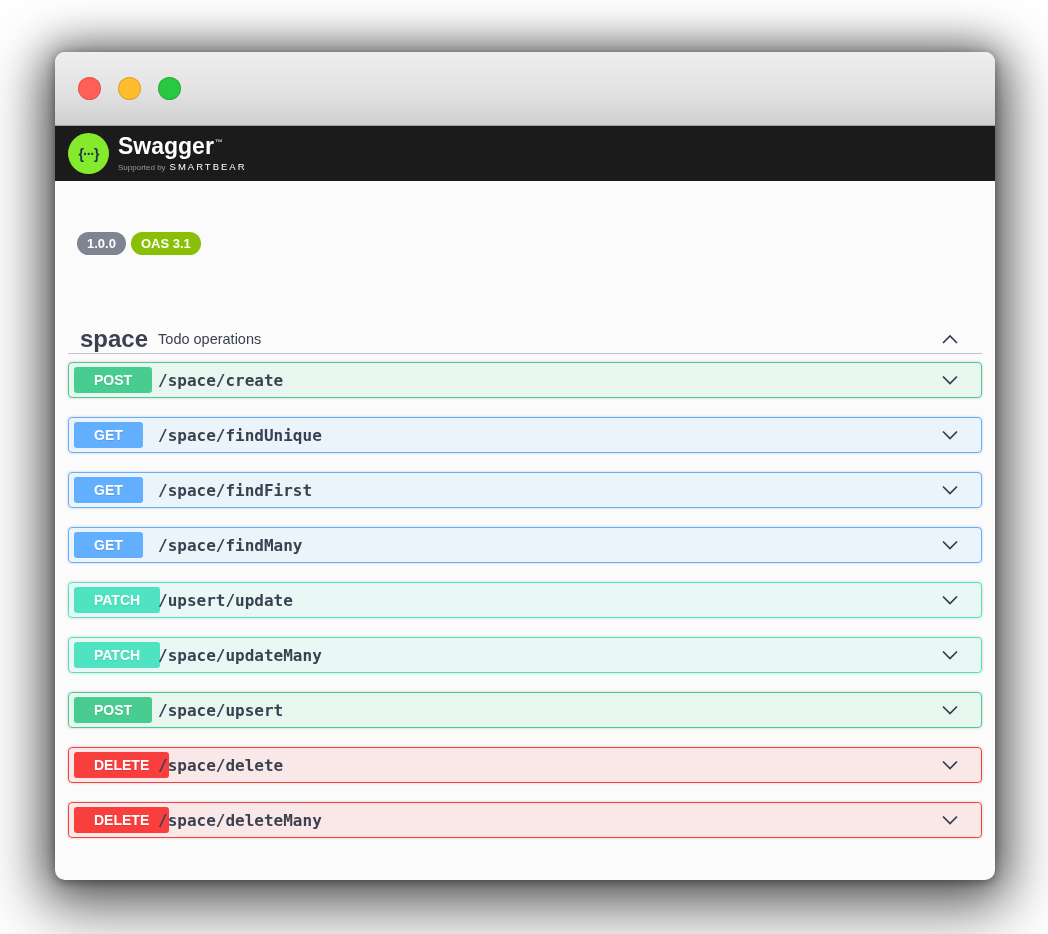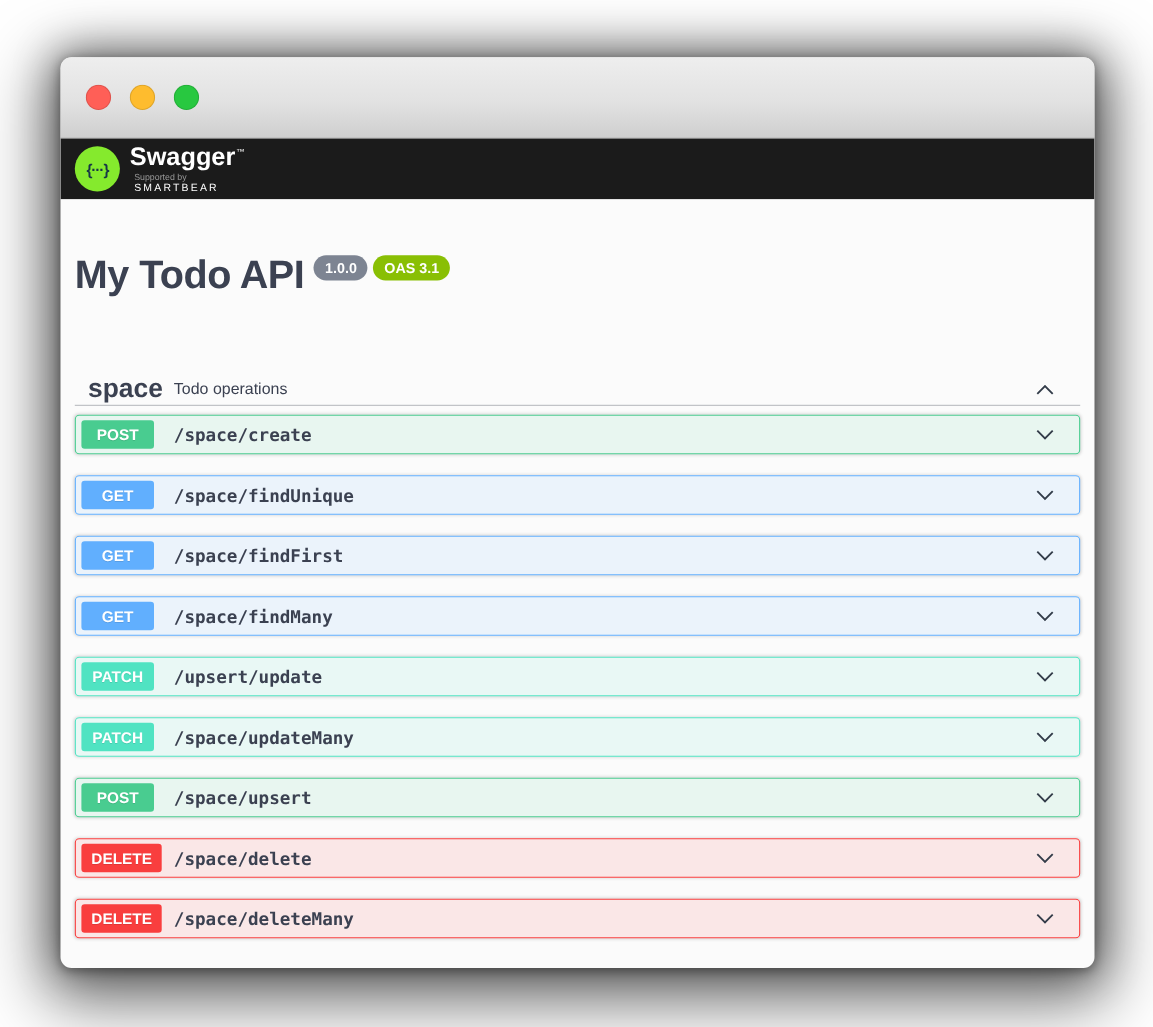--- a/index.html
+++ b/index.html
@@ -28,21 +28,21 @@
   
   .topbar { height:55px; background:var(--topbar-bg,#1b1b1b);
     display:flex; align-items:center; padding:0 13px; }
   .logo-circle { width:41px; height:41px; border-radius:50%; flex:0 0 41px;
     background:var(--logo-green,#85ea2d); color:#173647;
     display:flex; align-items:center; justify-content:center;
     font-weight:bold; font-size:14px; letter-spacing:-1px; }
   .brand-col { margin-left:9px; display:flex; flex-direction:column; }
   .brand-row { color:#ffffff; font-size:23px; font-weight:600; line-height:1; }
   .brand-row sup { font-size:8px; color:#cccccc; margin-left:1px; }
-  .sponsor-row { margin-top:3px; font-size:8px; color:#9a9a9a; display:flex; align-items:baseline;flex-direction:column; }
+  .sponsor-row { margin-top:3px; font-size:8px; color:#9a9a9a; display:flex; align-items:baseline; }
   .sponsor-name { color:#ffffff; font-weight:normal; font-size:9.5px;
     letter-spacing:2px; margin-left:4px; }
 
   
   .content { padding:0 13px; }
   .api-header { margin-top:48px; display:flex; align-items:flex-start; }
   .api-title { font-size:36px; font-weight:bold; color:var(--text-dark,#3b4151);
     line-height:1.15; letter-spacing:-0.5px; }
   .badges { display:flex; gap:5px; margin-left:9px; margin-top:3px; }
   .pill { height:23px; line-height:23px; padding:0 10px; border-radius:12px;
@@ -59,21 +59,21 @@
   .tag-chevron { margin-left:auto; display:flex; }
 
   
   .operations { margin-top:8px; }
   .opblock { height:36px; border:1px solid var(--item-color);
     border-radius:4px; background:var(--item-bg);
     display:flex; align-items:center; padding:0 13px 0 5px;
     margin-bottom:19px; box-shadow:0 0 3px rgba(0,0,0,0.19); cursor:pointer; }
   .method-slot { width:84px; flex:0 0 84px; }
   .method-badge { display:inline-flex; align-items:center; justify-content:center;
-    min-width:66px; height:26px; padding:0 9px; border-radius:3px;
+    min-width:66px; height:26px; padding:0 20px; border-radius:3px;
     background:var(--item-color); color:#ffffff; font-size:14px; font-weight:bold;
     text-shadow:0 1px 0 rgba(0,0,0,0.1); }
   .op-path { font-family:"DejaVu Sans Mono","Liberation Mono",monospace;
     font-size:16px; font-weight:bold; color:var(--text-dark,#3b4151); }
   .op-chevron { margin-left:auto; margin-right:8px; display:flex; }
 </style>
 </head>
 <body>
 
 <div class="window">
@@ -96,21 +96,20 @@
       <div class="sponsor-row">
         <span>Supported by</span>
         <span class="sponsor-name">SMARTBEAR</span>
       </div>
     </div>
   </div>
 
   <div class="content">
 
     <div class="api-header">
-      <h1 class="api-title">My Todo API</h1>
       <div class="badges">
         <span class="pill pill-version">1.0.0</span>
         <span class="pill pill-oas">OAS 3.1</span>
       </div>
     </div>
 
     <div class="tag-header">
       <span class="tag-name">space</span>
       <span class="tag-desc">Todo operations</span>
       <span class="tag-chevron">

